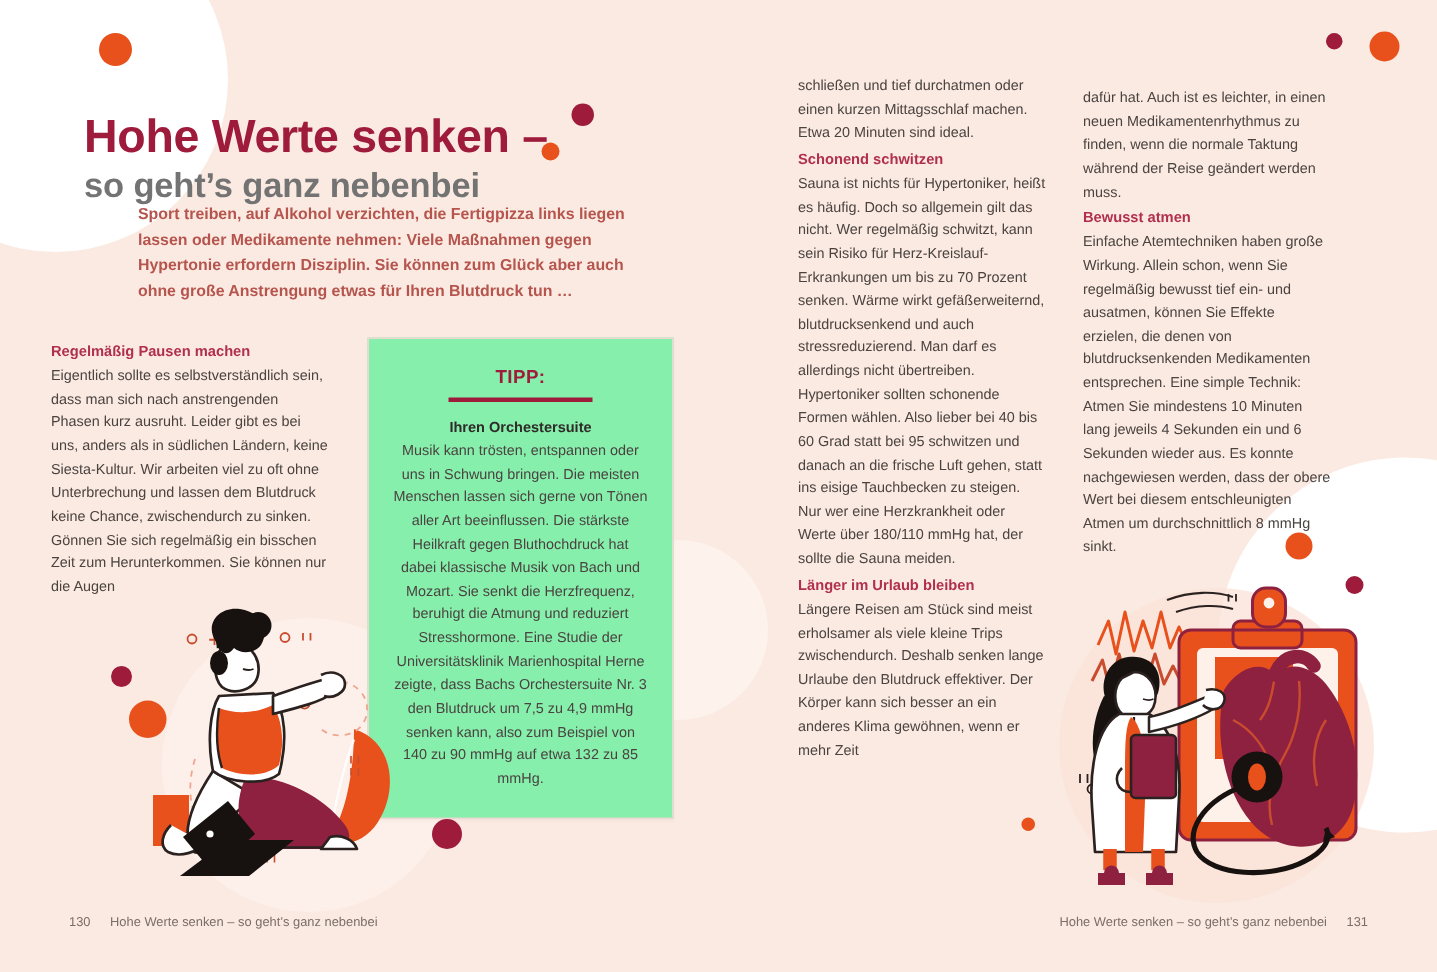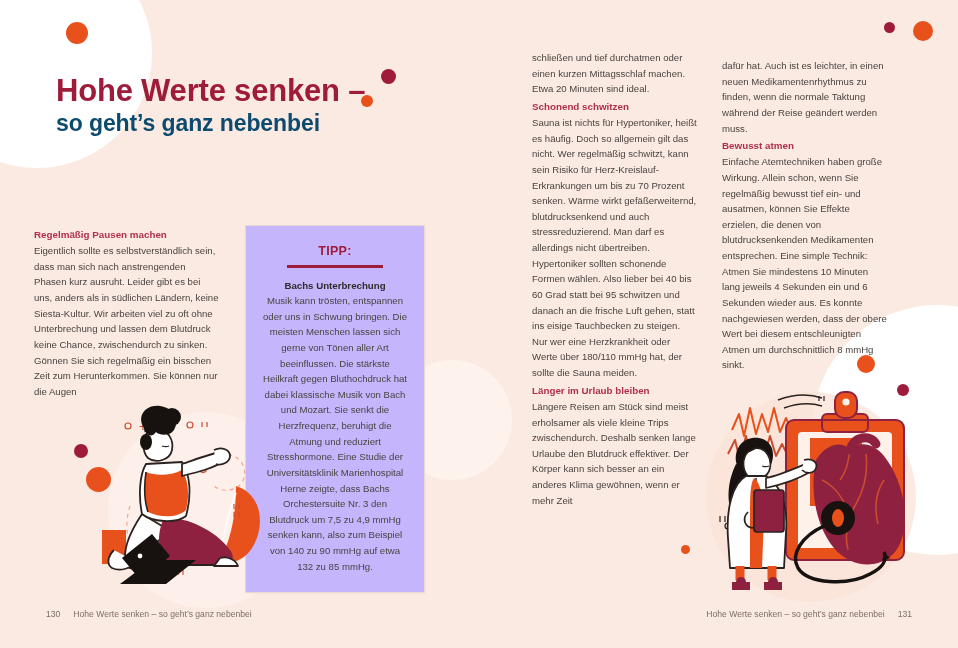--- a/index.html
+++ b/index.html
@@ -22,21 +22,21 @@
 
   .dot{position:absolute;border-radius:50%;pointer-events:none;}
 
   
   .title-wrap{position:absolute;left:56px;top:50px;width:400px;margin-top:24px;}
   .title-l1{
     font-size:31px;font-weight:700;color:#9e1b3c;letter-spacing:-.2px;
     line-height:1.08;white-space:nowrap;
   }
   .title-l2{
-    font-size:23px;font-weight:700;color:#0c4a6e;letter-spacing:-.1px;
+    font-size:23px;font-weight:700;color:#737373;letter-spacing:-.1px;
     line-height:1.15;margin-top:3px;white-space:nowrap;
   }
   .intro{
     position:absolute;left:92px;top:135px;width:330px;
     font-size:10.6px;line-height:1.62;font-weight:600;color:#b5554e;
   }
 
   .col{position:absolute;font-size:9.6px;line-height:1.63;color:#4a4340;}
   .col p{margin:0 0 0 0;text-align:left;}
   .col h3{
@@ -46,22 +46,22 @@
   .col .blk + .blk{margin-top:3px;}
 
   
   #col-left{left:34px;top:228px;width:185px;}
   
   #col-mid{left:532px;top:50px;width:166px;}
   #col-right{left:722px;top:58px;width:166px;}
 
   
   .tipp{
-    position:absolute;left:245px;top:225px;width:180px;
-    background:#c4b5fd;border:1px solid #e9d9d1;
+    position:absolute;left:245px;top:225px;width:204px;
+    background:#86efac;border:1px solid #e9d9d1;
     box-sizing:border-box;padding:18px 16px 18px 16px;
     text-align:center;
     box-shadow:0 1px 2px rgba(120,70,50,.05);
   }
   .tipp-label{
     font-size:12.5px;font-weight:700;color:#9e1b3c;letter-spacing:.3px;
     margin-bottom:7px;
   }
   .tipp-rule{
     width:96px;height:3px;background:#9e1b3c;margin:0 auto 12px auto;
@@ -108,32 +108,33 @@
       <div class="dot" style="left: 681px; top: 545px; width: 9px; height: 9px; background: rgb(232, 81, 28);"></div>
       <div class="dot" style="left: 857px; top: 355px; width: 18px; height: 18px; background: rgb(232, 81, 28);"></div>
       <div class="dot" style="left: 897px; top: 384px; width: 12px; height: 12px; background: rgb(158, 27, 60);"></div>
     </div>
 
   <div class="title-wrap">
     <div class="title-l1">Hohe Werte senken –</div>
     <div class="title-l2">so geht’s ganz nebenbei</div>
   </div>
 
+  <div class="intro">Sport treiben, auf Alkohol verzichten, die Fertigpizza links liegen lassen oder Medikamente nehmen: Viele Maßnahmen gegen Hypertonie erfordern Disziplin. Sie können zum Glück aber auch ohne große Anstrengung etwas für Ihren Blutdruck tun …</div>
 
   <div class="col" id="col-left">
     <div class="blk">
       <h3>Regelmäßig Pausen machen</h3>
       <p>Eigentlich sollte es selbstverständlich sein, dass man sich nach anstrengenden Phasen kurz ausruht. Leider gibt es bei uns, anders als in südlichen Ländern, keine Siesta-Kultur. Wir arbeiten viel zu oft ohne Unterbrechung und lassen dem Blutdruck keine Chance, zwischendurch zu sinken. Gönnen Sie sich regelmäßig ein bisschen Zeit zum Herunterkommen. Sie können nur die Augen</p>
     </div>
   </div>
 
   <div class="tipp">
     <div class="tipp-label">TIPP:</div>
     <div class="tipp-rule"></div>
-    <div class="tipp-sub">Bachs Unterbrechung</div>
+    <div class="tipp-sub">Ihren Orchestersuite</div>
     <div class="tipp-body">Musik kann trösten, entspannen oder uns in Schwung bringen. Die meisten Menschen lassen sich gerne von Tönen aller Art beeinflussen. Die stärkste Heilkraft gegen Bluthochdruck hat dabei klassische Musik von Bach und Mozart. Sie senkt die Herzfrequenz, beruhigt die Atmung und reduziert Stresshormone. Eine Studie der Universitätsklinik Marienhospital Herne zeigte, dass Bachs Orchestersuite Nr. 3 den Blutdruck um 7,5 zu 4,9 mmHg senken kann, also zum Beispiel von 140 zu 90 mmHg auf etwa 132 zu 85 mmHg.</div>
   </div>
 
   <svg class="illus" id="illus-left" viewBox="0 0 215 205">
 
     <path d="M150 88 C176 96 180 128 166 150 C158 163 142 168 133 162 C144 146 150 118 150 88 Z" fill="#e8511c"></path>
     <path d="M150 95 C140 120 138 142 133 160" stroke="#ffffff" stroke-width="1.6" fill="none" opacity=".85"></path>
 
     <path d="M44 108 C34 140 48 172 86 180" stroke="#f0a58f" stroke-width="1.2" fill="none" stroke-dasharray="4 4"></path>
     <path d="M126 56 C150 52 162 66 158 80 C154 94 134 96 126 86" stroke="#f0a58f" stroke-width="1.2" fill="none" stroke-dasharray="4 4"></path>

